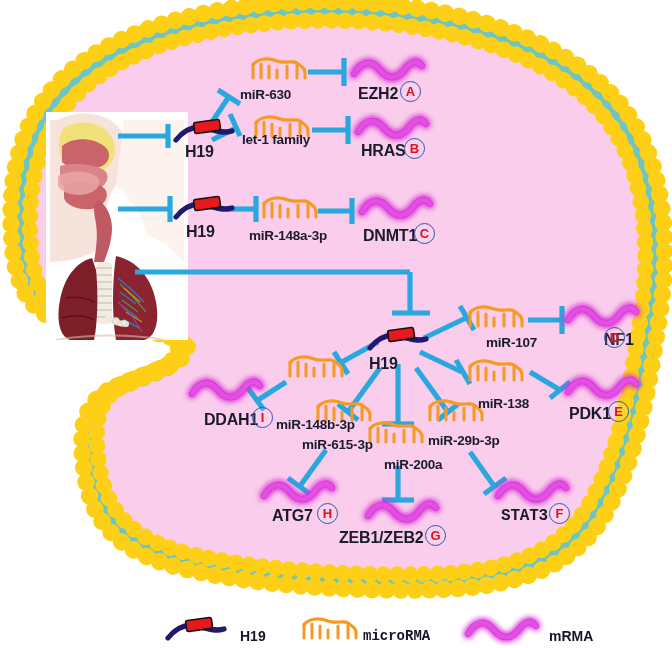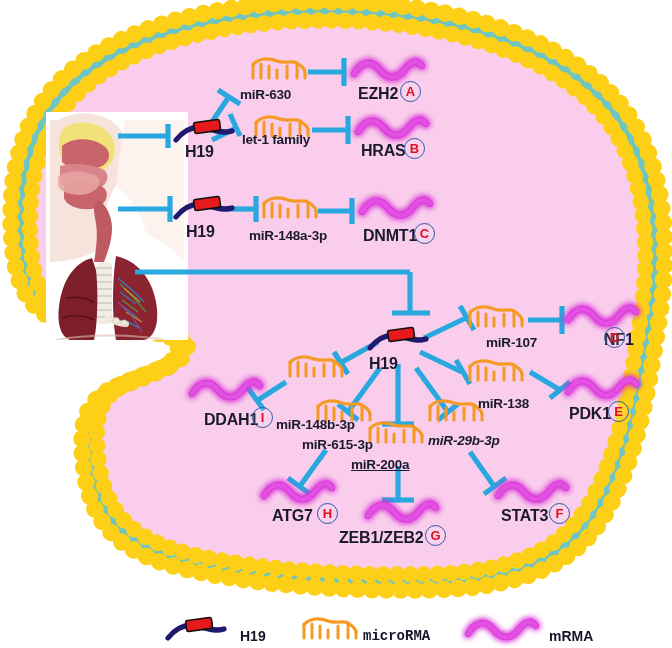--- a/index.html
+++ b/index.html
@@ -376,25 +376,25 @@
 
   <div class="lbl t14" style="left:369px;top:356px;">H19</div>
   <div class="lbl t13" style="left:466px;top:336px;margin-left:20px;">miR-107</div>
   <div class="lbl t13" style="left:478px;top:390px;margin-top:7px;">miR-138</div>
   <div class="lbl t14" style="left:576px;top:332px;padding-left:28px;">NF1</div>
   <div class="lbl t14" style="left:569px;top:406px;">PDK1</div>
 
   <div class="lbl t13" style="left:276px;top:386px;margin-top:32px;">miR-148b-3p</div>
   <div class="lbl t14" style="left:204px;top:412px;">DDAH1</div>
   <div class="lbl t13" style="left:302px;top:438px;">miR-615-3p</div>
-  <div class="lbl t13" style="left:351px;top:458px;text-decoration:underline;">miR-200a</div>
-  <div class="lbl t13" style="left:428px;top:434px;font-style:italic;">miR-29b-3p</div>
+  <div class="lbl t13" style="left:384px;top:458px;">miR-200a</div>
+  <div class="lbl t13" style="left:428px;top:434px;">miR-29b-3p</div>
   <div class="lbl t14" style="left:272px;top:508px;">ATG7</div>
   <div class="lbl t14" style="left:339px;top:530px;">ZEB1/ZEB2</div>
-  <div class="lbl t14" style="left:501px;top:508px;">STAT3</div>
+  <div class="lbl t14" style="left:501px;top:508px;font-family:Liberation Mono, monospace;">STAT3</div>
 
   <div class="badge" style="left:400px;top:81px;">A</div>
   <div class="badge" style="left:404px;top:138px;">B</div>
   <div class="badge" style="left:414px;top:223px;">C</div>
   <div class="badge" style="left:604px;top:327px;">D</div>
   <div class="badge" style="left:608px;top:401px;">E</div>
   <div class="badge" style="left:549px;top:503px;">F</div>
   <div class="badge" style="left:425px;top:525px;">G</div>
   <div class="badge" style="left:317px;top:503px;">H</div>
   <div class="badge" style="left:252px;top:407px;">I</div>

